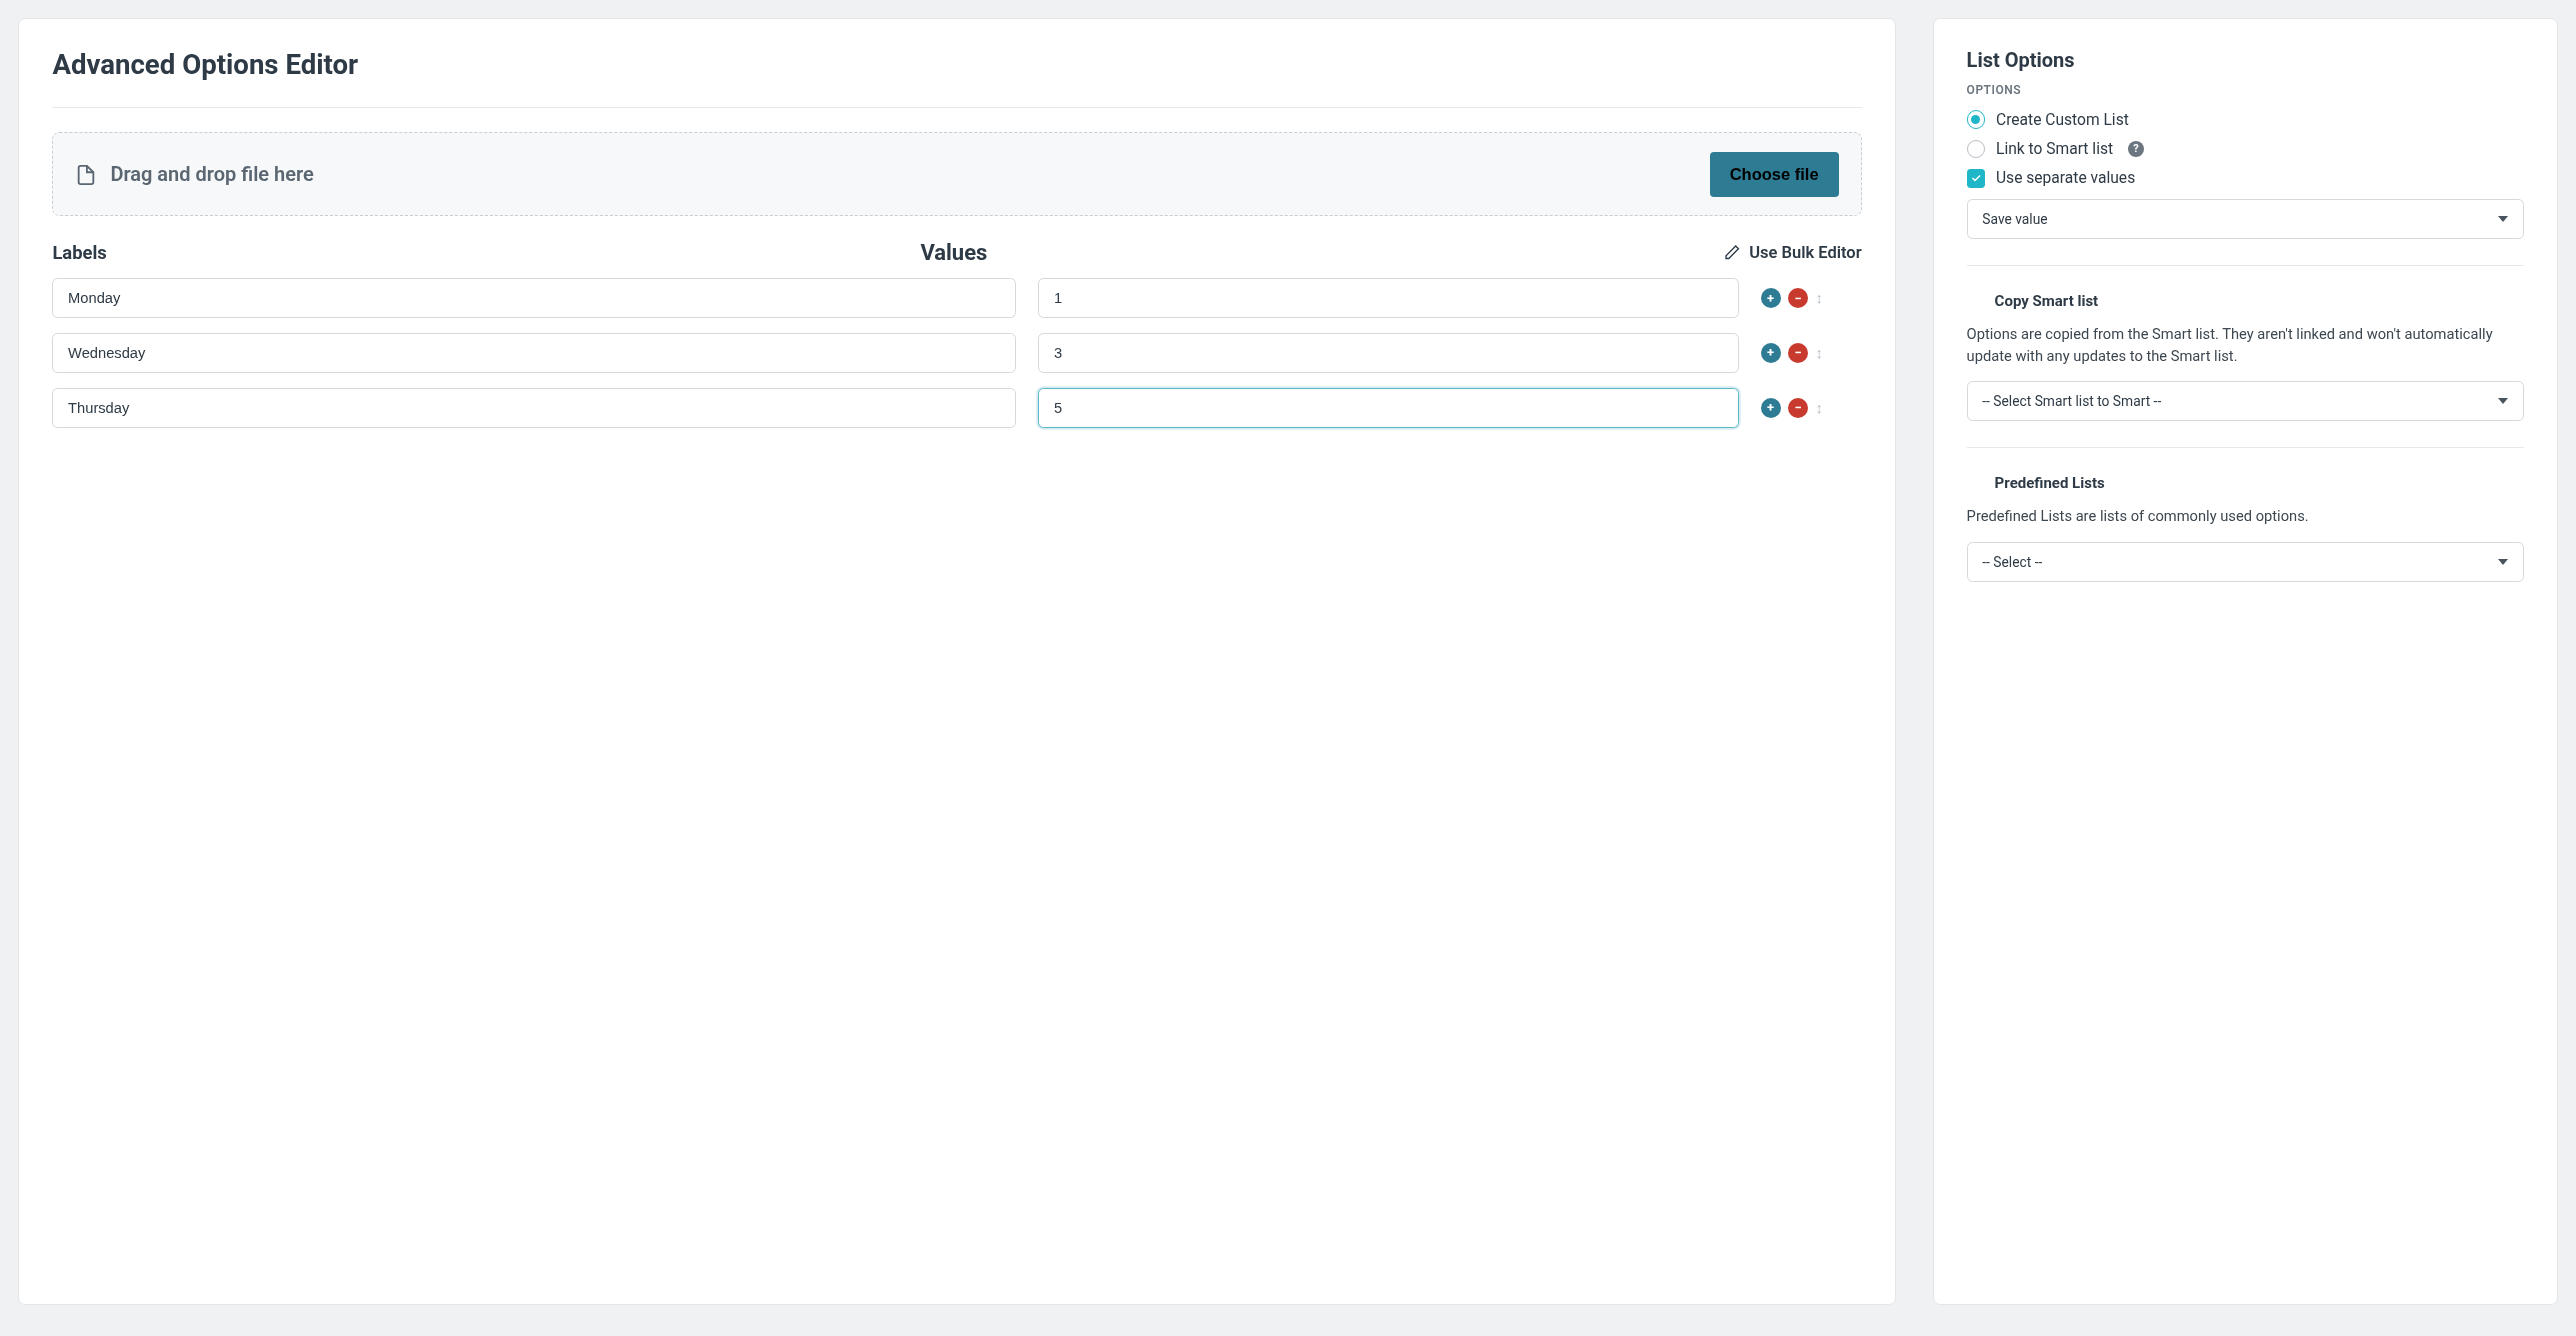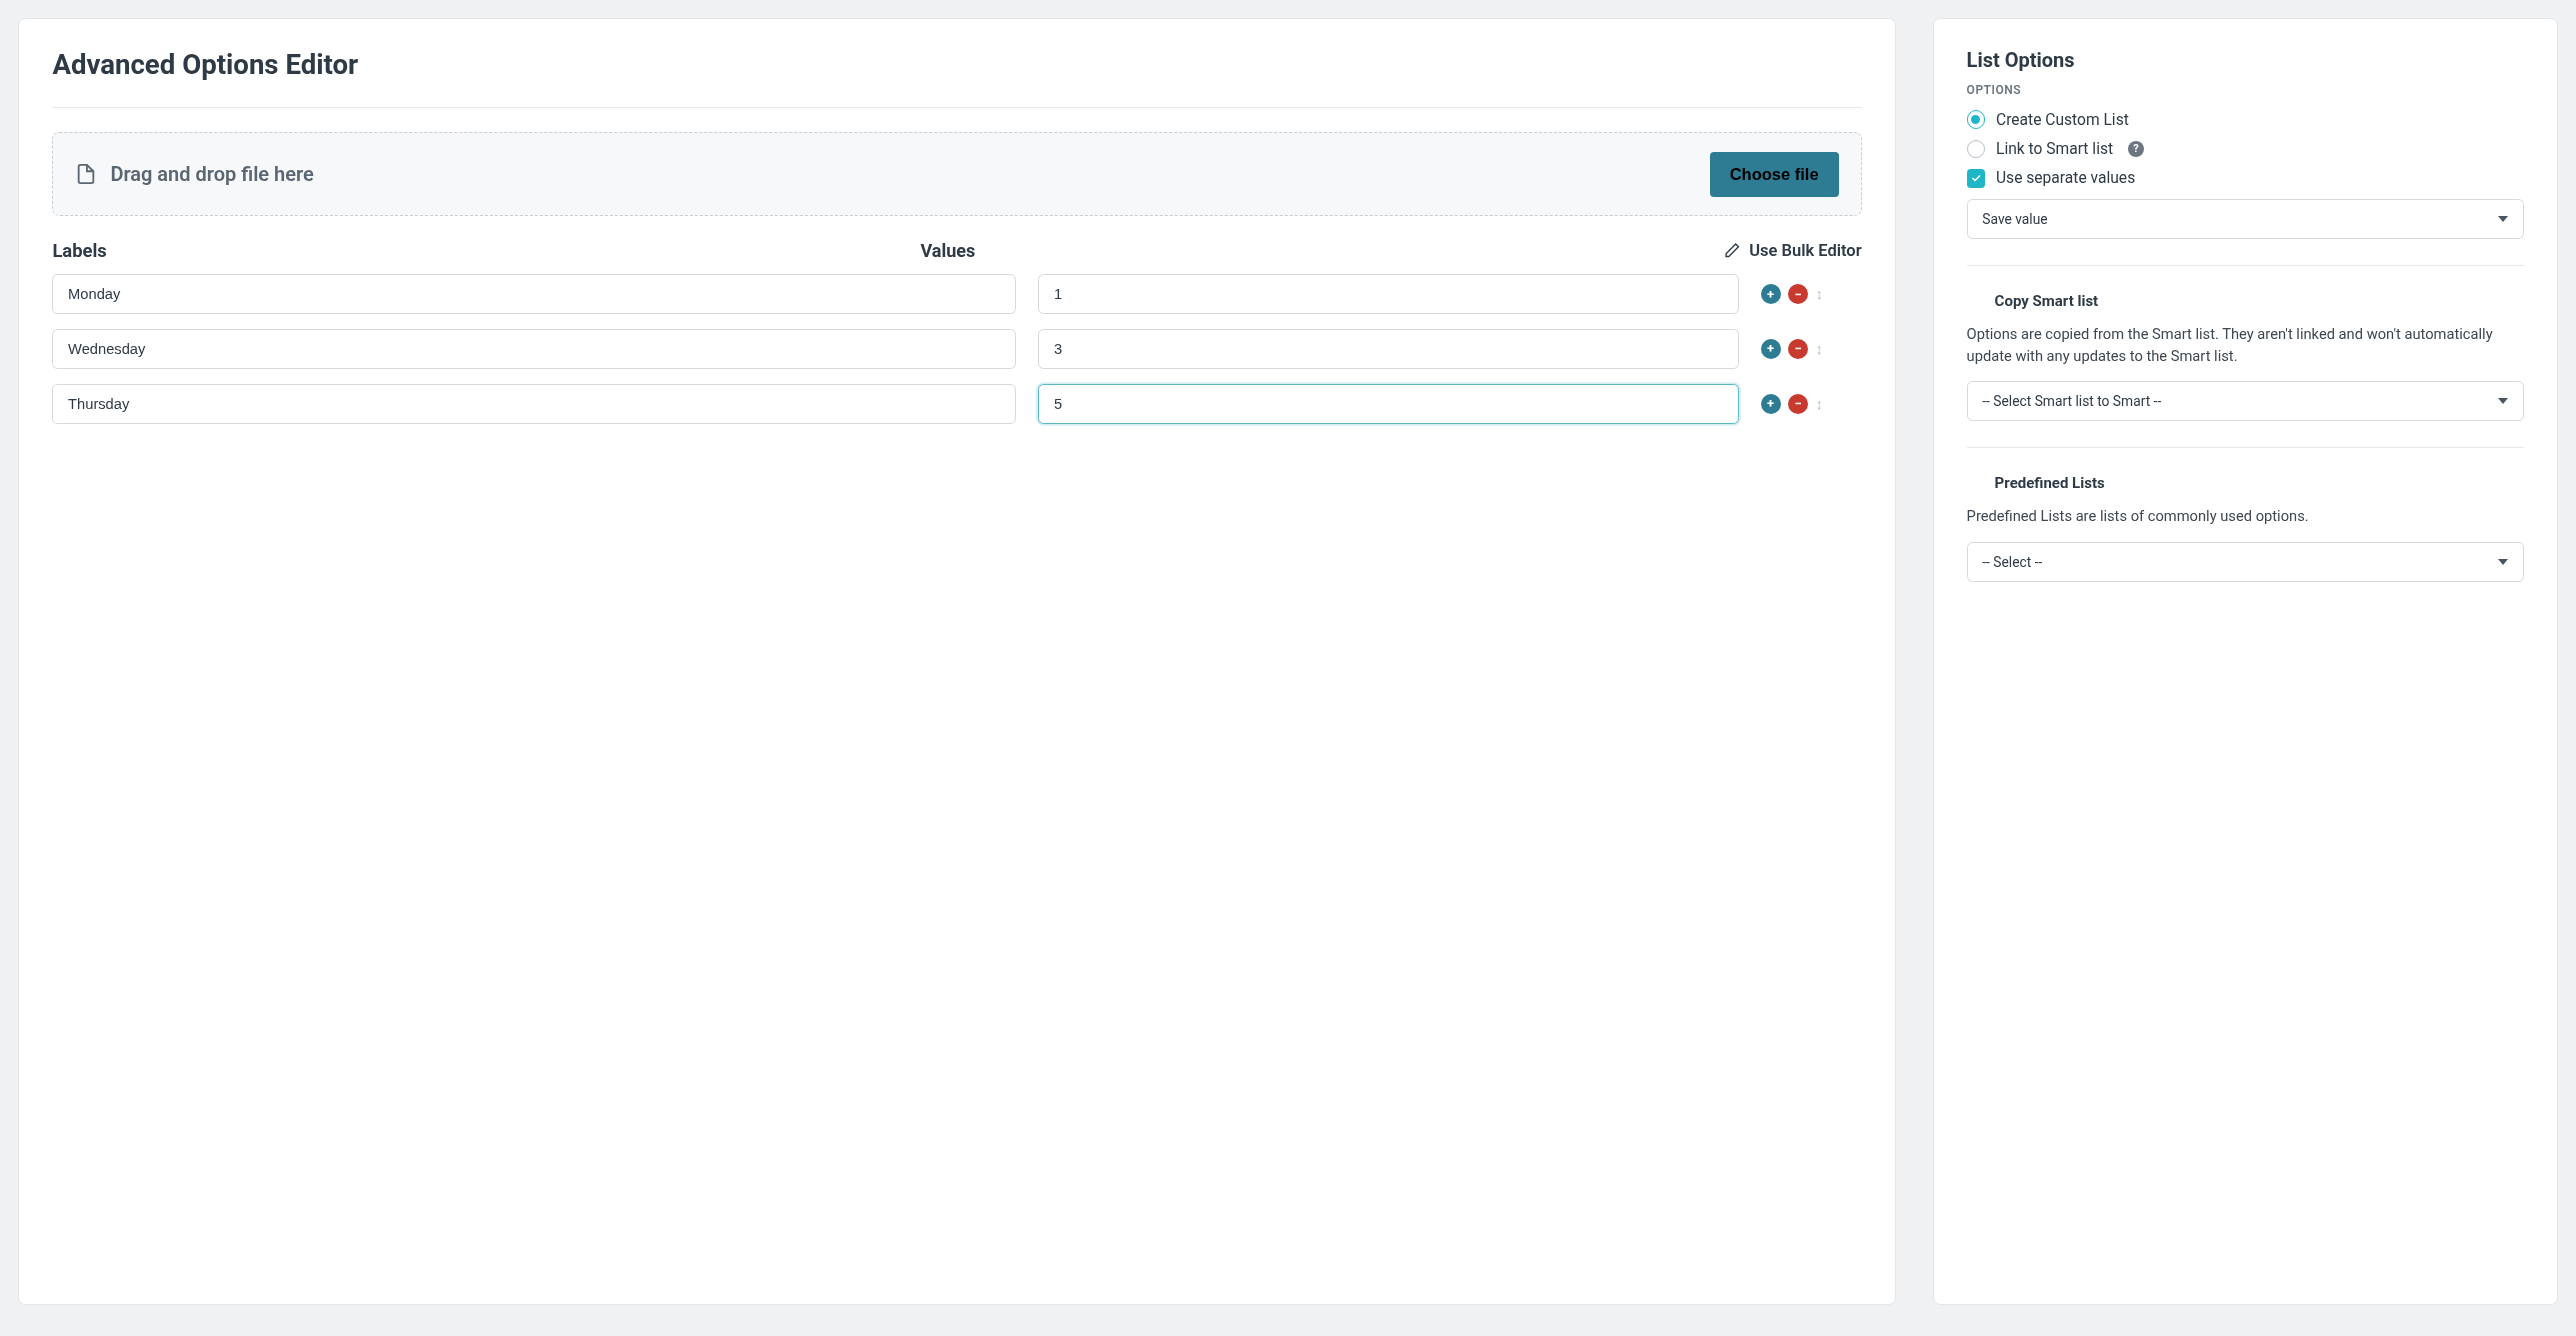--- a/index.html
+++ b/index.html
@@ -45,42 +45,42 @@
   .dropzone {
     display: flex;
     align-items: center;
     justify-content: space-between;
     border: 0.9px dashed #c7cdd2;
     background: #f7f8f9;
     border-radius: 7.4px;
     padding: 18.4px 22px;
     margin-bottom: 24px;
   }
-  .dz-left { display:flex; align-items:center; gap:13px; }
+  .dz-left { display:flex; align-items:flex-end; gap:13px; }
   .dz-text { color: #5a6671; font-size: 20px; font-weight: 600; }
   .file-icon-svg { width: 22px; height: 22px; stroke: #5a6671; fill:none; stroke-width:2; }
   .choose-file-btn {
     background: #2e7b94;
     color: #000000;
     border: none;
     border-radius: 4px;
     padding: 13px 20px;
     font-size: 16.5px;
     font-weight: 600;
     cursor: pointer;
   }
 
   .cols-header {
     display: flex;
     align-items: center;
     margin-bottom: 13px;
     gap: 22px;
   }
   .col-label-head { width: 846px; font-size: 18.4px; font-weight: 700; }
-  .col-value-head { flex:1; font-size: 18px; font-weight: 700; }
+  .col-value-head { flex:1; font-size: 22px; font-weight: 700; }
   .bulk-editor {
     display: flex; align-items: center; gap: 9px;
     font-size: 16.5px; font-weight: 600; color: #2e3a45;
     cursor: pointer; white-space: nowrap;
   }
   .pencil-svg { width:16.5px; height:16.5px; stroke:#2e3a45; fill:none; stroke-width:2; }
 
   .row {
     display: flex;
     align-items: center;

